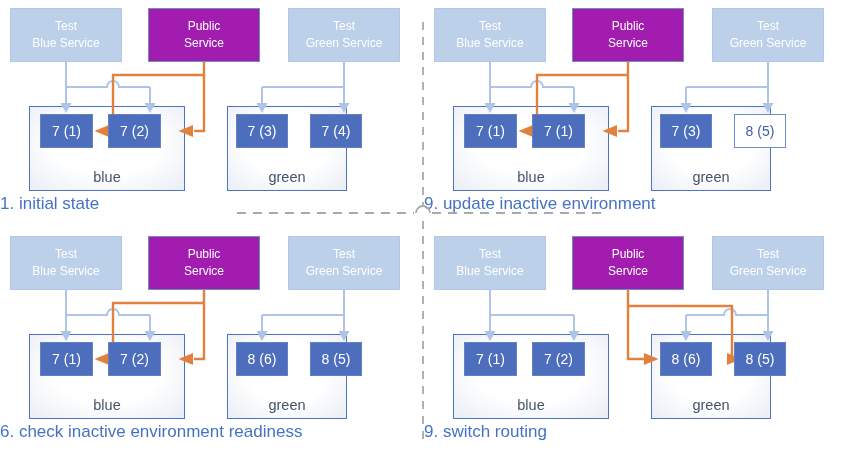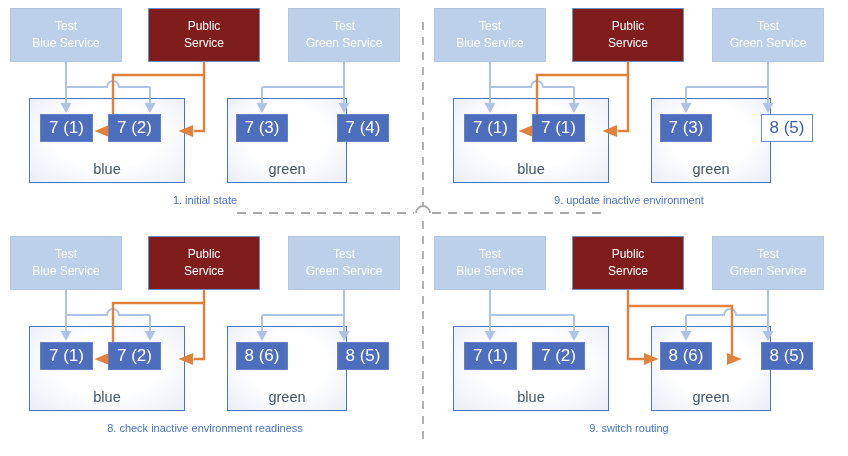--- a/index.html
+++ b/index.html
@@ -10,47 +10,47 @@
   .quadrant { position:absolute; width:424px; height:228px; }
   #q1{left:0;top:0} #q2{left:424px;top:0} #q3{left:0;top:228px} #q4{left:424px;top:228px}
 
   .svc {
     position:absolute; top:8px; width:112px; height:54px;
     display:flex; flex-direction:column; justify-content:center; align-items:center;
     color:#ffffff; font-size:12px; line-height:1.4; text-align:center;
     box-sizing:border-box;
   }
   .svc.light { background:#bdd0e9; border:1px solid #b2c7e3; }
-  .svc.dark  { background:#7f1d1d; border:1px solid #6b90c2; }
+  .svc.dark  { background:#a21caf; border:1px solid #6b90c2; }
   .svc.tb{left:10px} .svc.pub{left:148px} .svc.tg{left:288px}
 
   .env {
-    position:absolute; top:98px; height:85px; box-sizing:border-box;
+    position:absolute; top:106px; height:85px; box-sizing:border-box;
     border:1.5px solid #4d74c0;
     background: radial-gradient(ellipse at 50% 45%, #ffffff 48%, #e9edf5 100%);
   }
   .env.blue{left:29px;width:156px} .env.green{left:227px;width:120px}
   .env-label {
     position:absolute; bottom:5px; left:0; width:100%; text-align:center;
     color:#44546a; font-size:14.5px;
   }
 
   .pod {
-    position:absolute; top:114px; height:28px; box-sizing:border-box;
+    position:absolute; top:114px; height:34px; box-sizing:border-box;
     background:#4d6dbd; border:1px solid #6580c7;
-    color:#ffffff; font-size:17px;
+    color:#ffffff; font-size:14px;
     display:flex; align-items:center; justify-content:center;
   }
   .pod.p1{left:40px;width:53px} .pod.p2{left:108px;width:53px}
-  .pod.p3{left:236px;width:52px} .pod.p4{left:337px;width:52px}
+  .pod.p3{left:236px;width:52px} .pod.p4{left:310px;width:52px}
   .pod.new { background:#ffffff; color:#3c60b0; border:1.4px solid #6b8cce; }
 
   .caption {
-    position:absolute; top:194px; left:0; width:410px; text-align:center;
-    color:#4573c4; font-size:11px;
+    position:absolute; top:194px; left:0; width:410px; 
+    color:#4573c4; font-size:17px;
   }
 
   svg.connectors { position:absolute; left:0; top:0; }
   .divider-svg { position:absolute; left:0; top:0; z-index:6; }
 </style>
 </head>
 <body>
 
 <div class="page">
 
@@ -200,21 +200,21 @@
       <div>Blue Service</div>
     </div>
     <div class="svc dark pub">
       <div>Public</div>
       <div>Service</div>
     </div>
     <div class="svc light tg">
       <div>Test</div>
       <div>Green Service</div>
     </div>
-    <div class="caption">8. check inactive environment readiness</div>
+    <div class="caption">6. check inactive environment readiness</div>
   </div>
 
   <div class="quadrant" id="q4">
     <div class="env blue">
       <div class="env-label">blue</div>
     </div>
     <div class="env green">
       <div class="env-label">green</div>
     </div>
     <svg class="connectors" width="424" height="228" viewBox="0 0 424 228">

